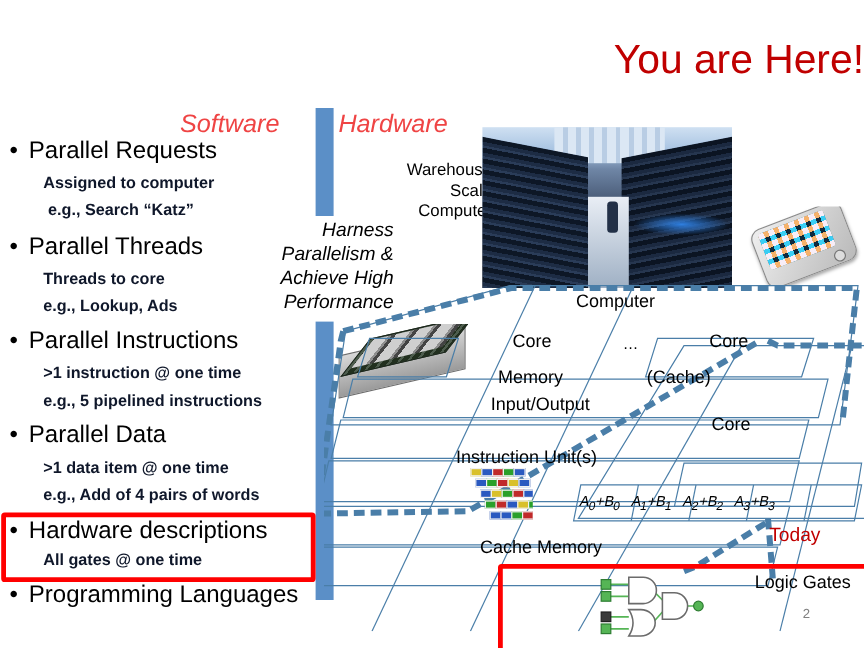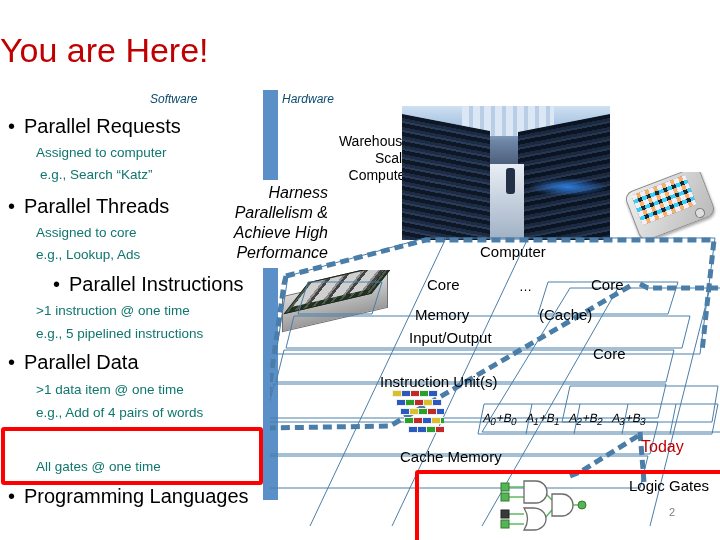--- a/index.html
+++ b/index.html
@@ -4,41 +4,41 @@
 <style>
   html,body{margin:0;padding:0;}
   body{
     width:720px;height:540px;background:#ffffff;overflow:hidden;position:relative;
     font-family:"Liberation Sans", sans-serif; color:#000;
   }
   #slide{position:absolute;left:0;top:0;width:720px;height:540px;overflow:hidden;}
 
   
   .title{
-    position:absolute;left:0;top:30px;width:720px;text-align:left;
+    position:absolute;left:0;top:30px;width:720px;text-align:right;
     font-size:34px;color:#C00000;letter-spacing:0px;line-height:40px;
   }
 
   
-  .hdr{position:absolute;font-style:italic;font-size:12px;color:#0c4a6e;}
+  .hdr{position:absolute;font-style:italic;font-size:21px;color:#ef4444;}
   #hdr-software{left:150px;top:92px;}
   #hdr-hardware{left:282px;top:92px;}
 
   
   .divider{position:absolute;left:263px;width:15px;background:#5B8FC7;}
   #div-top{top:90px;height:90px;}
   #div-bot{top:268px;height:232px;}
 
   
   .bullet{
     position:absolute;font-size:20px;line-height:24px;color:#000;white-space:nowrap;
   }
   .bullet .dot{display:inline-block;width:16px;}
   .sub{
-    position:absolute;font-size:13.5px;font-weight:normal;line-height:18px;color:#0f766e;white-space:nowrap;
+    position:absolute;font-size:13.5px;font-weight:bold;line-height:18px;color:#0f172a;white-space:nowrap;
   }
 
   
   #harness{
     position:absolute;left:204px;top:183px;width:124px;text-align:right;
     font-style:italic;font-size:16px;line-height:20px;color:#000;
   }
 
   
   .hwlbl{position:absolute;font-size:14px;line-height:17px;color:#000;}
@@ -137,35 +137,38 @@
 
   <div class="bullet" style="left:8px;top:114px;">
     <span class="dot">•</span><span>Parallel Requests</span>
   </div>
   <div class="sub" style="left:36px;top:144px;">Assigned to computer</div>
   <div class="sub" style="left:40px;top:166px;">e.g., Search “Katz”</div>
 
   <div class="bullet" style="left:8px;top:194px;">
     <span class="dot">•</span><span>Parallel Threads</span>
   </div>
-  <div class="sub" style="left:36px;top:224px;">Assigned to core</div>
+  <div class="sub" style="left:36px;top:224px;">Threads to core</div>
   <div class="sub" style="left:36px;top:246px;">e.g., Lookup, Ads</div>
 
-  <div class="bullet" style="left:8px;top:272px;margin-left:45px;">
+  <div class="bullet" style="left:8px;top:272px;">
     <span class="dot">•</span><span>Parallel Instructions</span>
   </div>
   <div class="sub" style="left:36px;top:302px;">&gt;1 instruction @ one time</div>
   <div class="sub" style="left:36px;top:325px;">e.g., 5 pipelined instructions</div>
 
   <div class="bullet" style="left:8px;top:350px;">
     <span class="dot">•</span><span>Parallel Data</span>
   </div>
   <div class="sub" style="left:36px;top:381px;">&gt;1 data item @ one time</div>
   <div class="sub" style="left:36px;top:404px;">e.g., Add of 4 pairs of words</div>
 
+  <div class="bullet" style="left:8px;top:430px;">
+    <span class="dot">•</span><span>Hardware descriptions</span>
+  </div>
   <div class="sub" style="left:36px;top:458px;">All gates @ one time</div>
 
   <div class="bullet" style="left:8px;top:484px;">
     <span class="dot">•</span><span>Programming Languages</span>
   </div>
 
   <div id="harness">
     <div>Harness</div>
     <div>Parallelism &amp;</div>
     <div>Achieve High</div>

